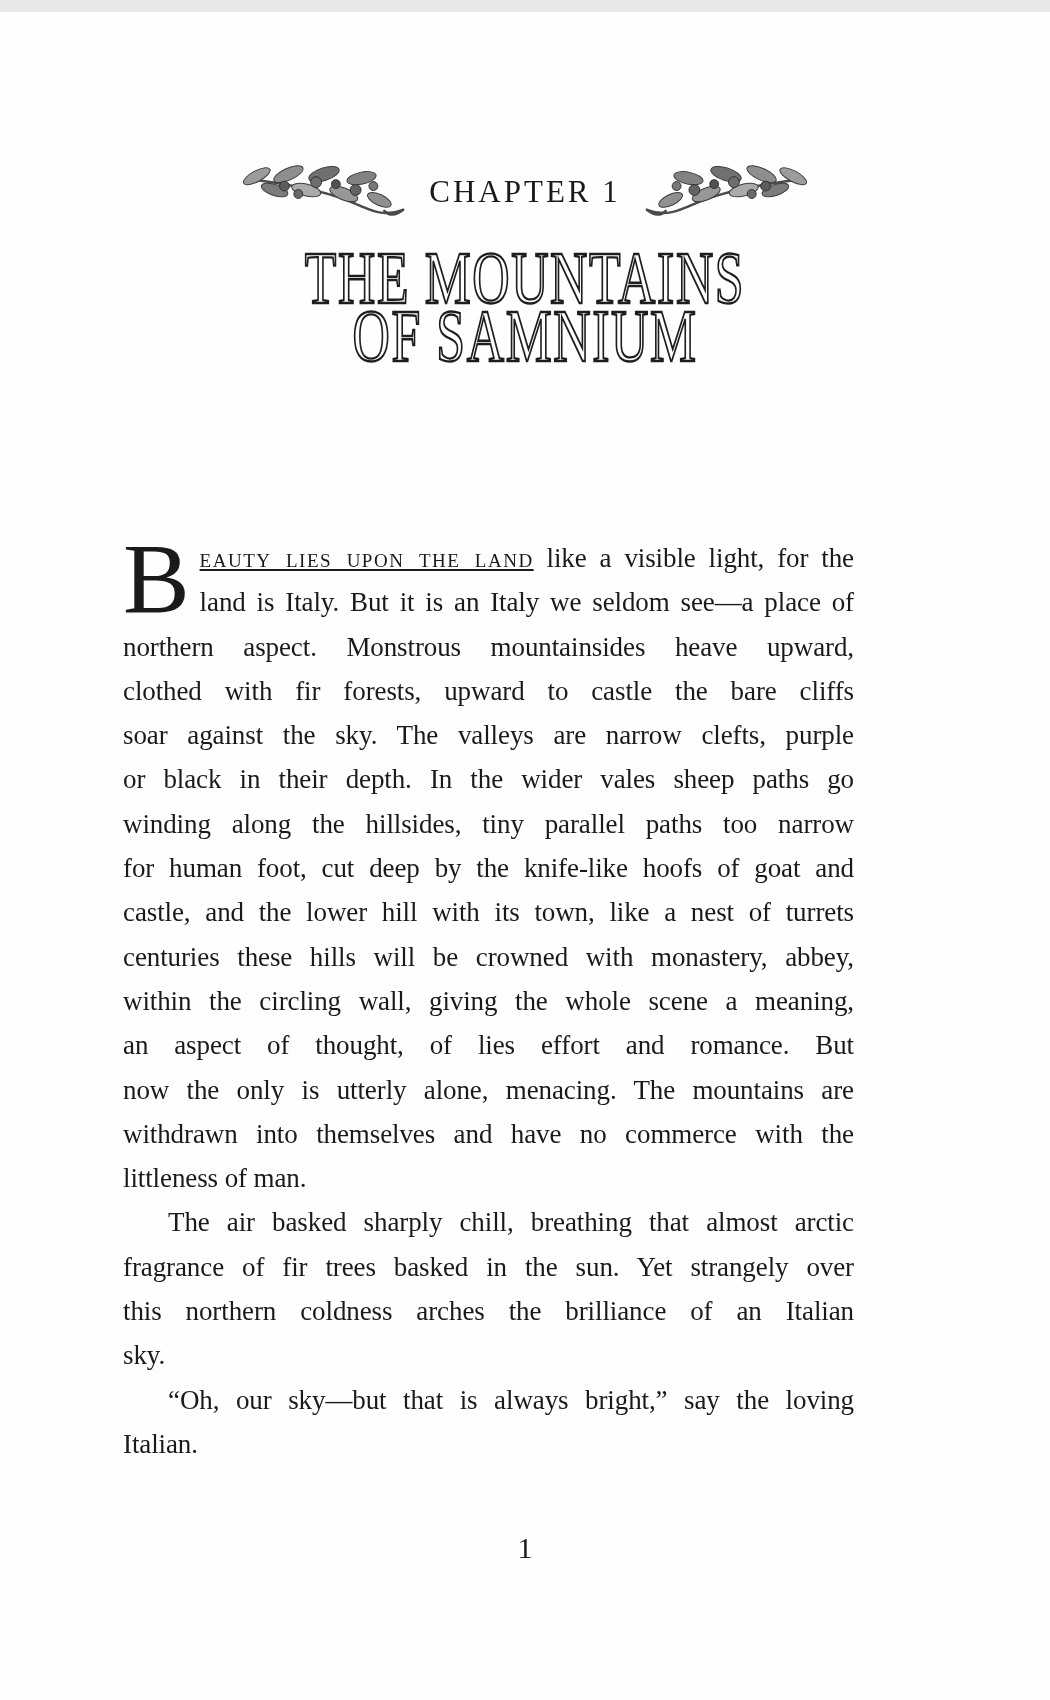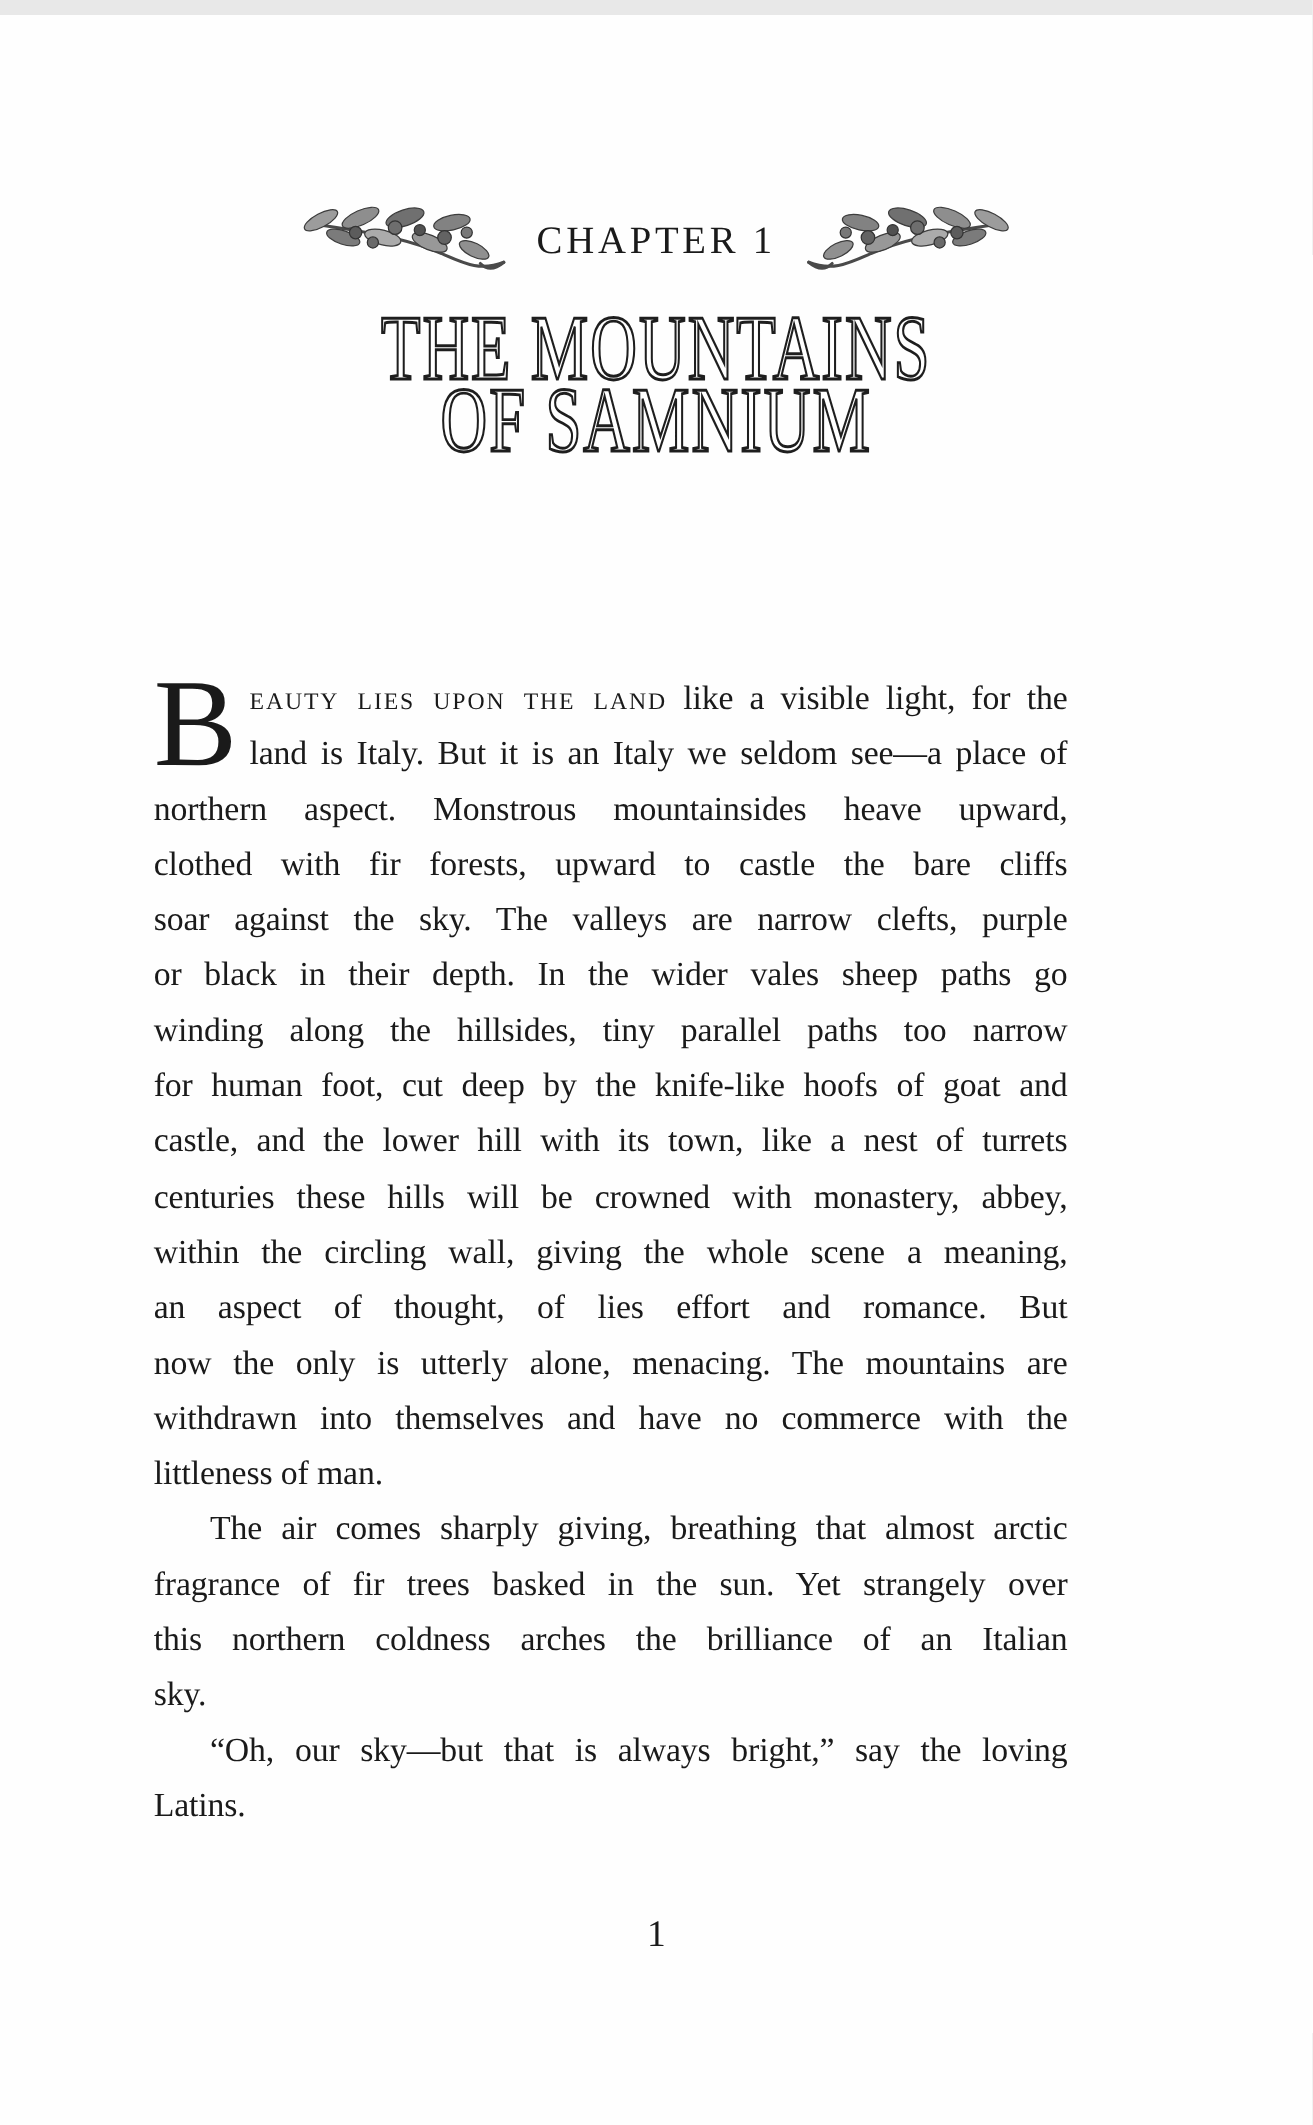--- a/index.html
+++ b/index.html
@@ -78,20 +78,21 @@
   .dropcap {
     float: left;
     font-size: 100px;
     line-height: 78px;
     margin: 4px 10px 0 0;
     color: #1a1a1a;
   }
   .smallcaps {
     font-variant: small-caps;
     letter-spacing: 1.5px;
+    text-decoration: underline;
   }
 
   
   .page-footer {
     position: absolute;
     top: 1519px;
     left: 0; right: 0;
     text-align: center;
   }
   .page-number { font-size: 30px; }
@@ -165,28 +166,28 @@
           <div class="jline">castle, and the lower hill with its town, like a nest of turrets</div>
           <div class="jline">centuries these hills will be crowned with monastery, abbey,</div>
           <div class="jline">within the circling wall, giving the whole scene a meaning,</div>
           <div class="jline">an aspect of thought, of lies effort and romance. But</div>
           <div class="jline">now the only is utterly alone, menacing. The mountains are</div>
           <div class="jline">withdrawn into themselves and have no commerce with the</div>
           <div class="jline last">littleness of man.</div>
         </div>
     </div>
     <div class="para indent">
-        <div class="jline">The air comes sharply giving, breathing that almost arctic</div>
+        <div class="jline">The air basked sharply chill, breathing that almost arctic</div>
         <div class="jline">fragrance of fir trees basked in the sun. Yet strangely over</div>
         <div class="jline">this northern coldness arches the brilliance of an Italian</div>
         <div class="jline last">sky.</div>
       </div>
     <div class="para indent">
         <div class="jline">“Oh, our sky—but that is always bright,” say the loving</div>
-        <div class="jline last">Latins.</div>
+        <div class="jline last">Italian.</div>
       </div>
   </main>
 
   <footer class="page-footer">
     <span class="page-number">1</span>
   </footer>
 
 </div>
 
 </body></html>

